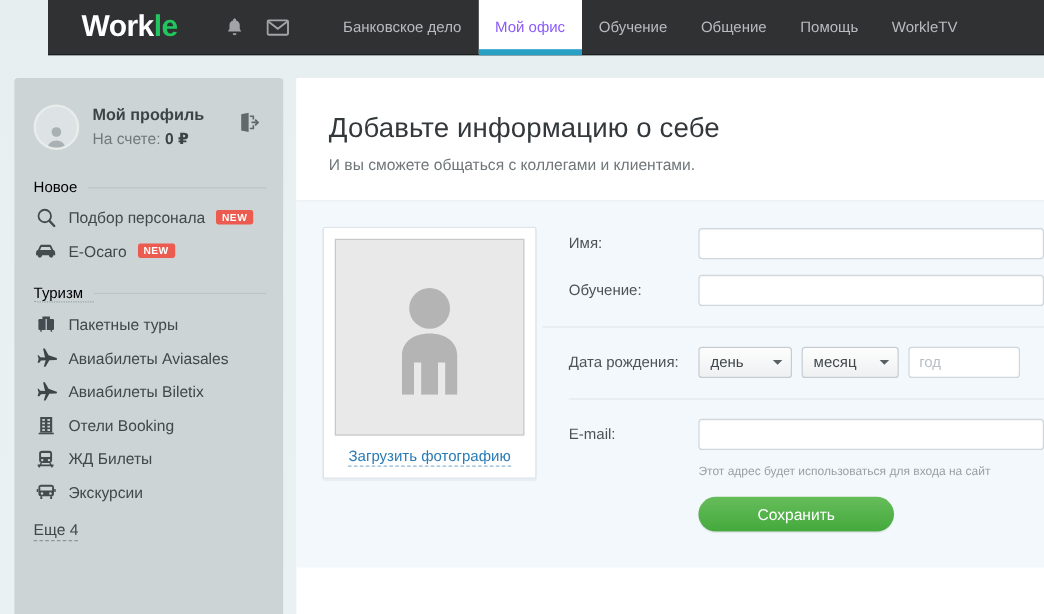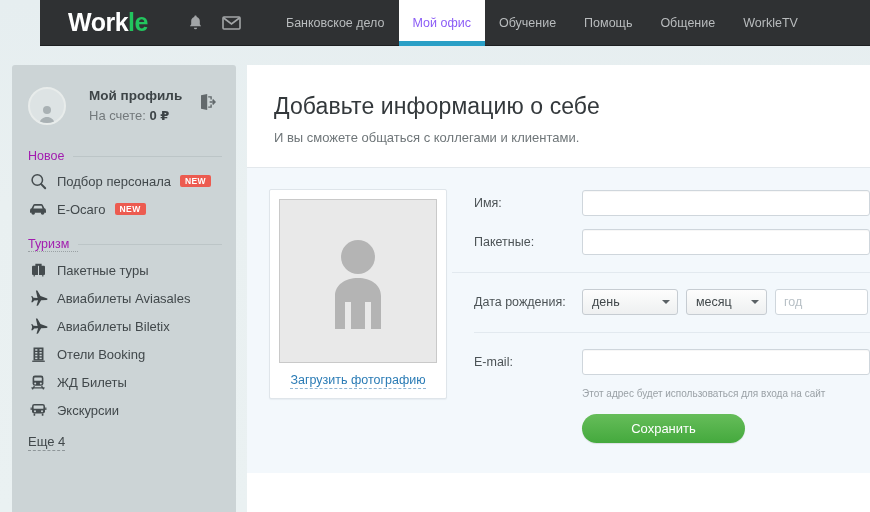--- a/index.html
+++ b/index.html
@@ -108,21 +108,20 @@
     border-radius: 3px 3px 0 0;
     box-sizing: border-box;
     padding: 0;
     flex: 0 0 224px;
   }
   .profile {
     display: flex;
     align-items: center;
     padding: 22px 14px 18px 16px;
     position: relative;
-    gap: 12px;
   }
   .avatar {
     width: 34px;
     height: 34px;
     border-radius: 50%;
     background: #dde3e4;
     border: 2px solid #e8eceb;
     display: flex;
     align-items: flex-end;
     justify-content: center;
@@ -158,21 +157,21 @@
     margin-top: 6px;
   }
   .sect-head {
     display: flex;
     align-items: center;
     padding: 0 14px 0 16px;
     margin-bottom: 4px;
   }
   .sect-title {
     font-size: 12.5px;
-    color: #a21caf;
+    color: #000000;
     white-space: nowrap;
     padding-right: 9px;
   }
   .sect-title.link {
     border-bottom: 1px dotted #9aa1a4;
     cursor: pointer;
   }
   .sect-rule {
     flex: 1;
     height: 1px;
@@ -339,21 +338,21 @@
     background: linear-gradient(180deg,#fdfdfd 0%, #eef0f1 100%);
     box-sizing: border-box;
     display: flex;
     align-items: center;
     padding: 0 22px 0 9px;
     font-size: 12.5px;
     color: #41484b;
     cursor: pointer;
     margin-right: 8px;
   }
-  .sel.day { width: 96px; }
+  .sel.day { width: 78px; }
   .sel.month { width: 81px; }
   .sel .caret {
     position: absolute;
     right: 7px;
     top: 50%;
     margin-top: -2px;
     width: 0; height: 0;
     border-left: 4px solid transparent;
     border-right: 4px solid transparent;
     border-top: 4px solid #5a6165;
@@ -425,24 +424,24 @@
       <div class="nav-item">
           <span>Банковское дело</span>
         </div>
       <div class="nav-item active">
           <span>Мой офис</span>
         </div>
       <div class="nav-item">
           <span>Обучение</span>
         </div>
       <div class="nav-item">
+          <span>Общение</span>
+        </div>
+      <div class="nav-item">
           <span>Помощь</span>
-        </div>
-      <div class="nav-item">
-          <span>Общение</span>
         </div>
       <div class="nav-item">
           <span>WorkleTV</span>
         </div>
     </div>
   </div>
 
   <div class="shell">
 
     <div class="sidebar">
@@ -608,21 +607,21 @@
         </div>
 
         <div class="fields">
 
           <div class="frow">
             <label class="flabel">Имя:</label>
             <input class="finput" type="text" placeholder="" style="">
           </div>
 
           <div class="frow">
-            <label class="flabel">Пакетные:</label>
+            <label class="flabel">Обучение:</label>
             <input class="finput" type="text" placeholder="" style="">
           </div>
 
           <div class="divider"></div>
 
           <div class="frow">
             <label class="flabel">Дата рождения:</label>
             <div class="sel day">
               <span>день</span>
               <span class="caret"></span>

